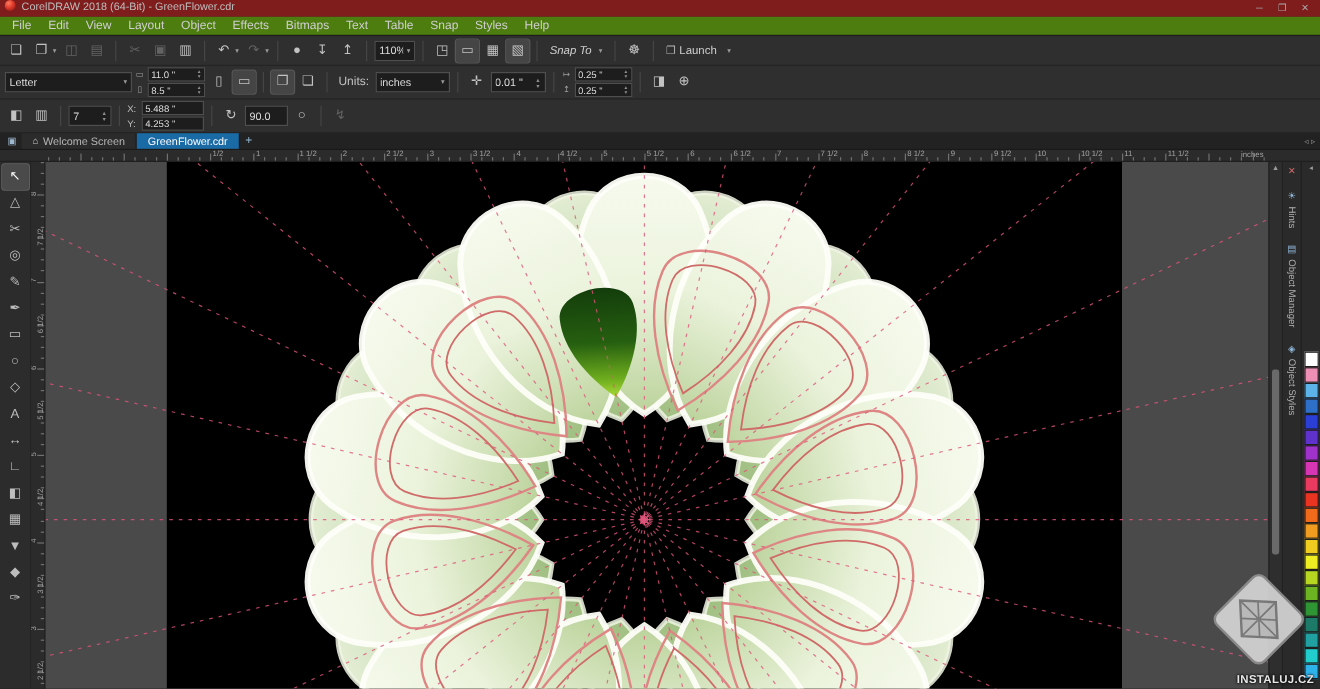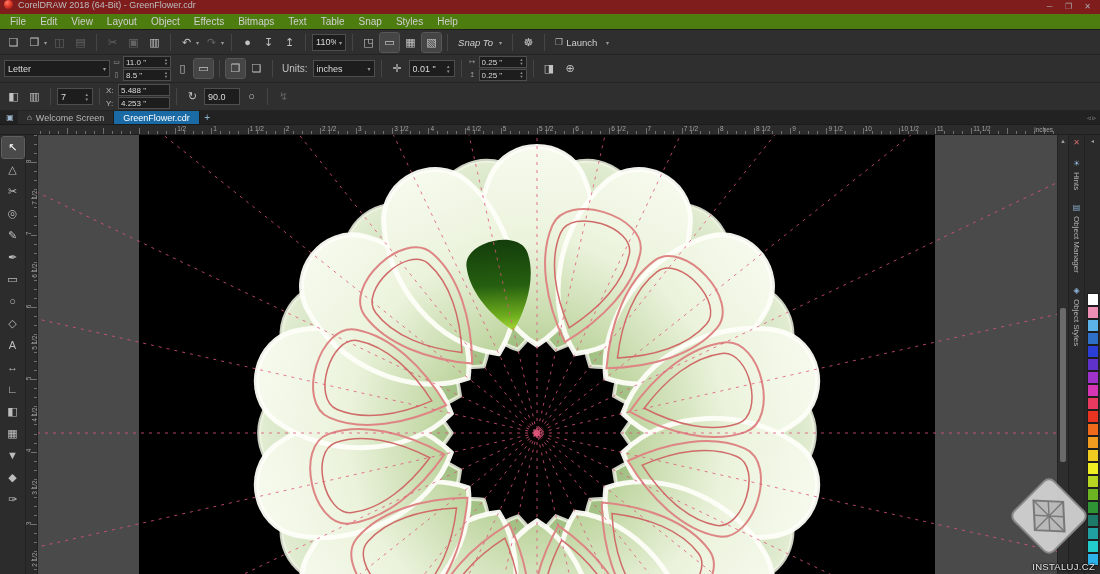--- a/index.html
+++ b/index.html
@@ -77,21 +77,21 @@
   .dock-close{color:#d06a6a;font-size:8px;height:11px;width:12px;text-align:center}
   .dock-tab{writing-mode:vertical-rl;font-size:8px;color:#b2b2b2;display:flex;align-items:center;gap:4px;padding:3px 0}
   .dock-tab .dicon{writing-mode:horizontal-tb;font-size:8px;color:#8fb6d8}
   .palette{width:16px;background:#2a2a2a;border-left:1px solid #212121;display:flex;flex-direction:column;
            align-items:center;padding-top:2px;flex:none;overflow:hidden}
   .pal-top{font-size:6px;color:#9a9a9a;height:10px}
   .pal-cells{margin-top:146px;display:flex;flex-direction:column}
   .pal{width:12px;height:13px;border:1px solid #1e1e1e;flex:none}
   
   .watermark{position:absolute;right:2px;bottom:0;width:98px;height:100px;pointer-events:none}
-  .wm-text{position:absolute;right:3px;bottom:2px;font-size:9.5px;font-weight:normal;color:#e8e8e8;
+  .wm-text{position:absolute;right:3px;bottom:2px;font-size:9.5px;font-weight:bold;color:#e8e8e8;
            text-shadow:0 0 2px #000,0 0 2px #000;letter-spacing:.3px}
 </style>
 </head>
 <body>
 
 <div class="app">
 
   <div class="titlebar">
     <span class="app-logo"></span>
     <span>CorelDRAW 2018 (64-Bit) - GreenFlower.cdr</span>

